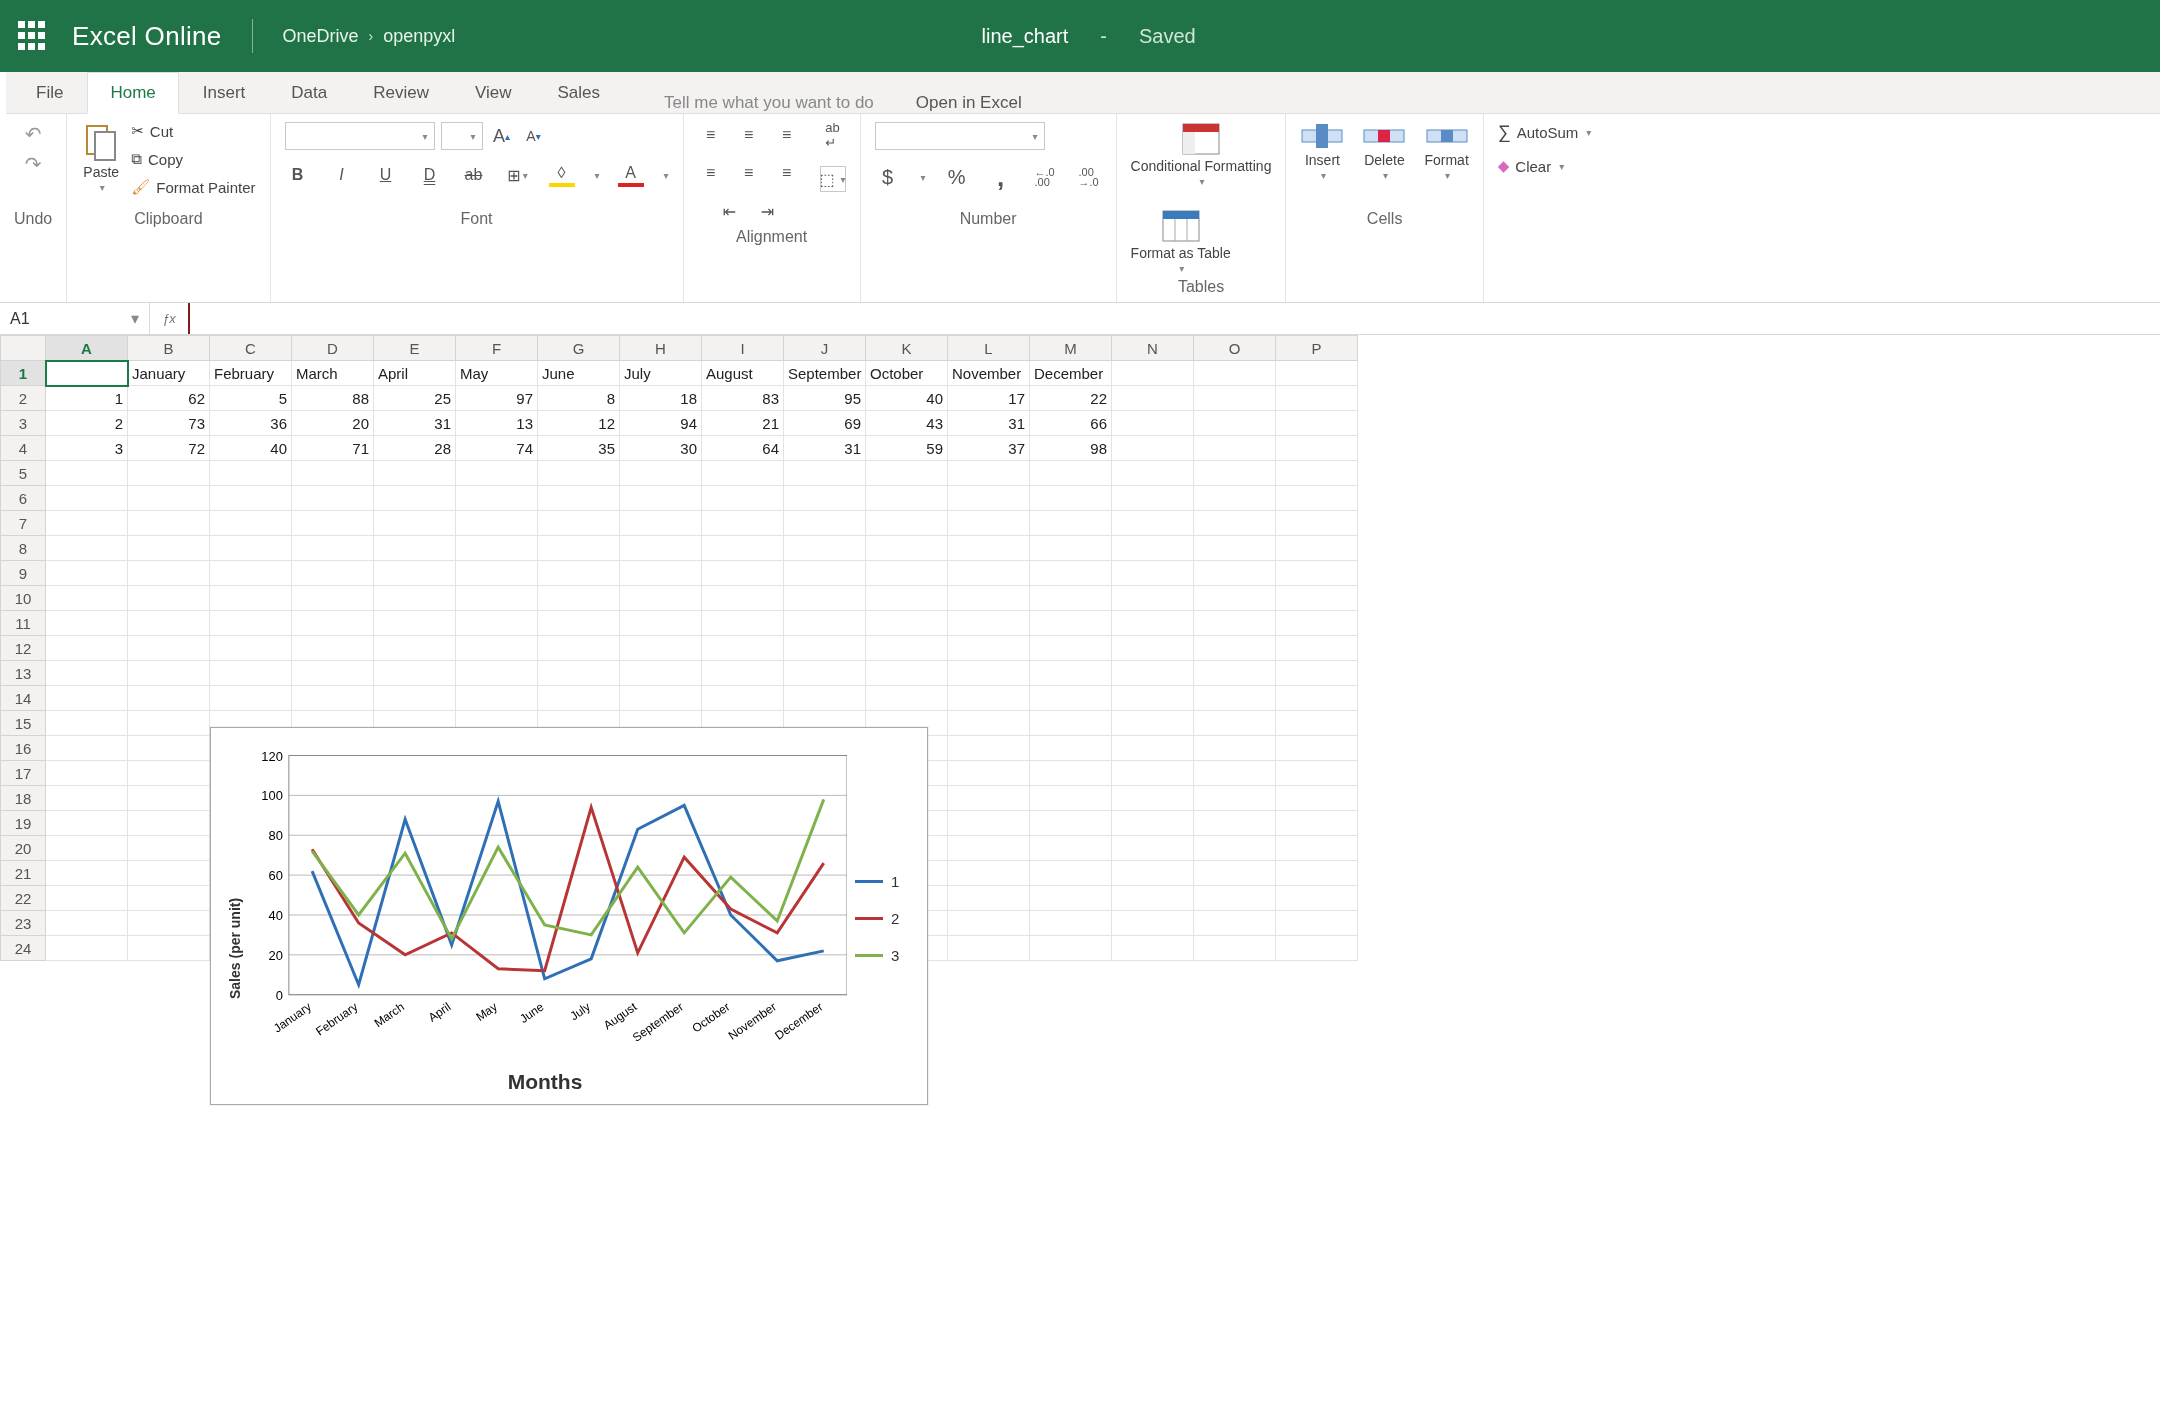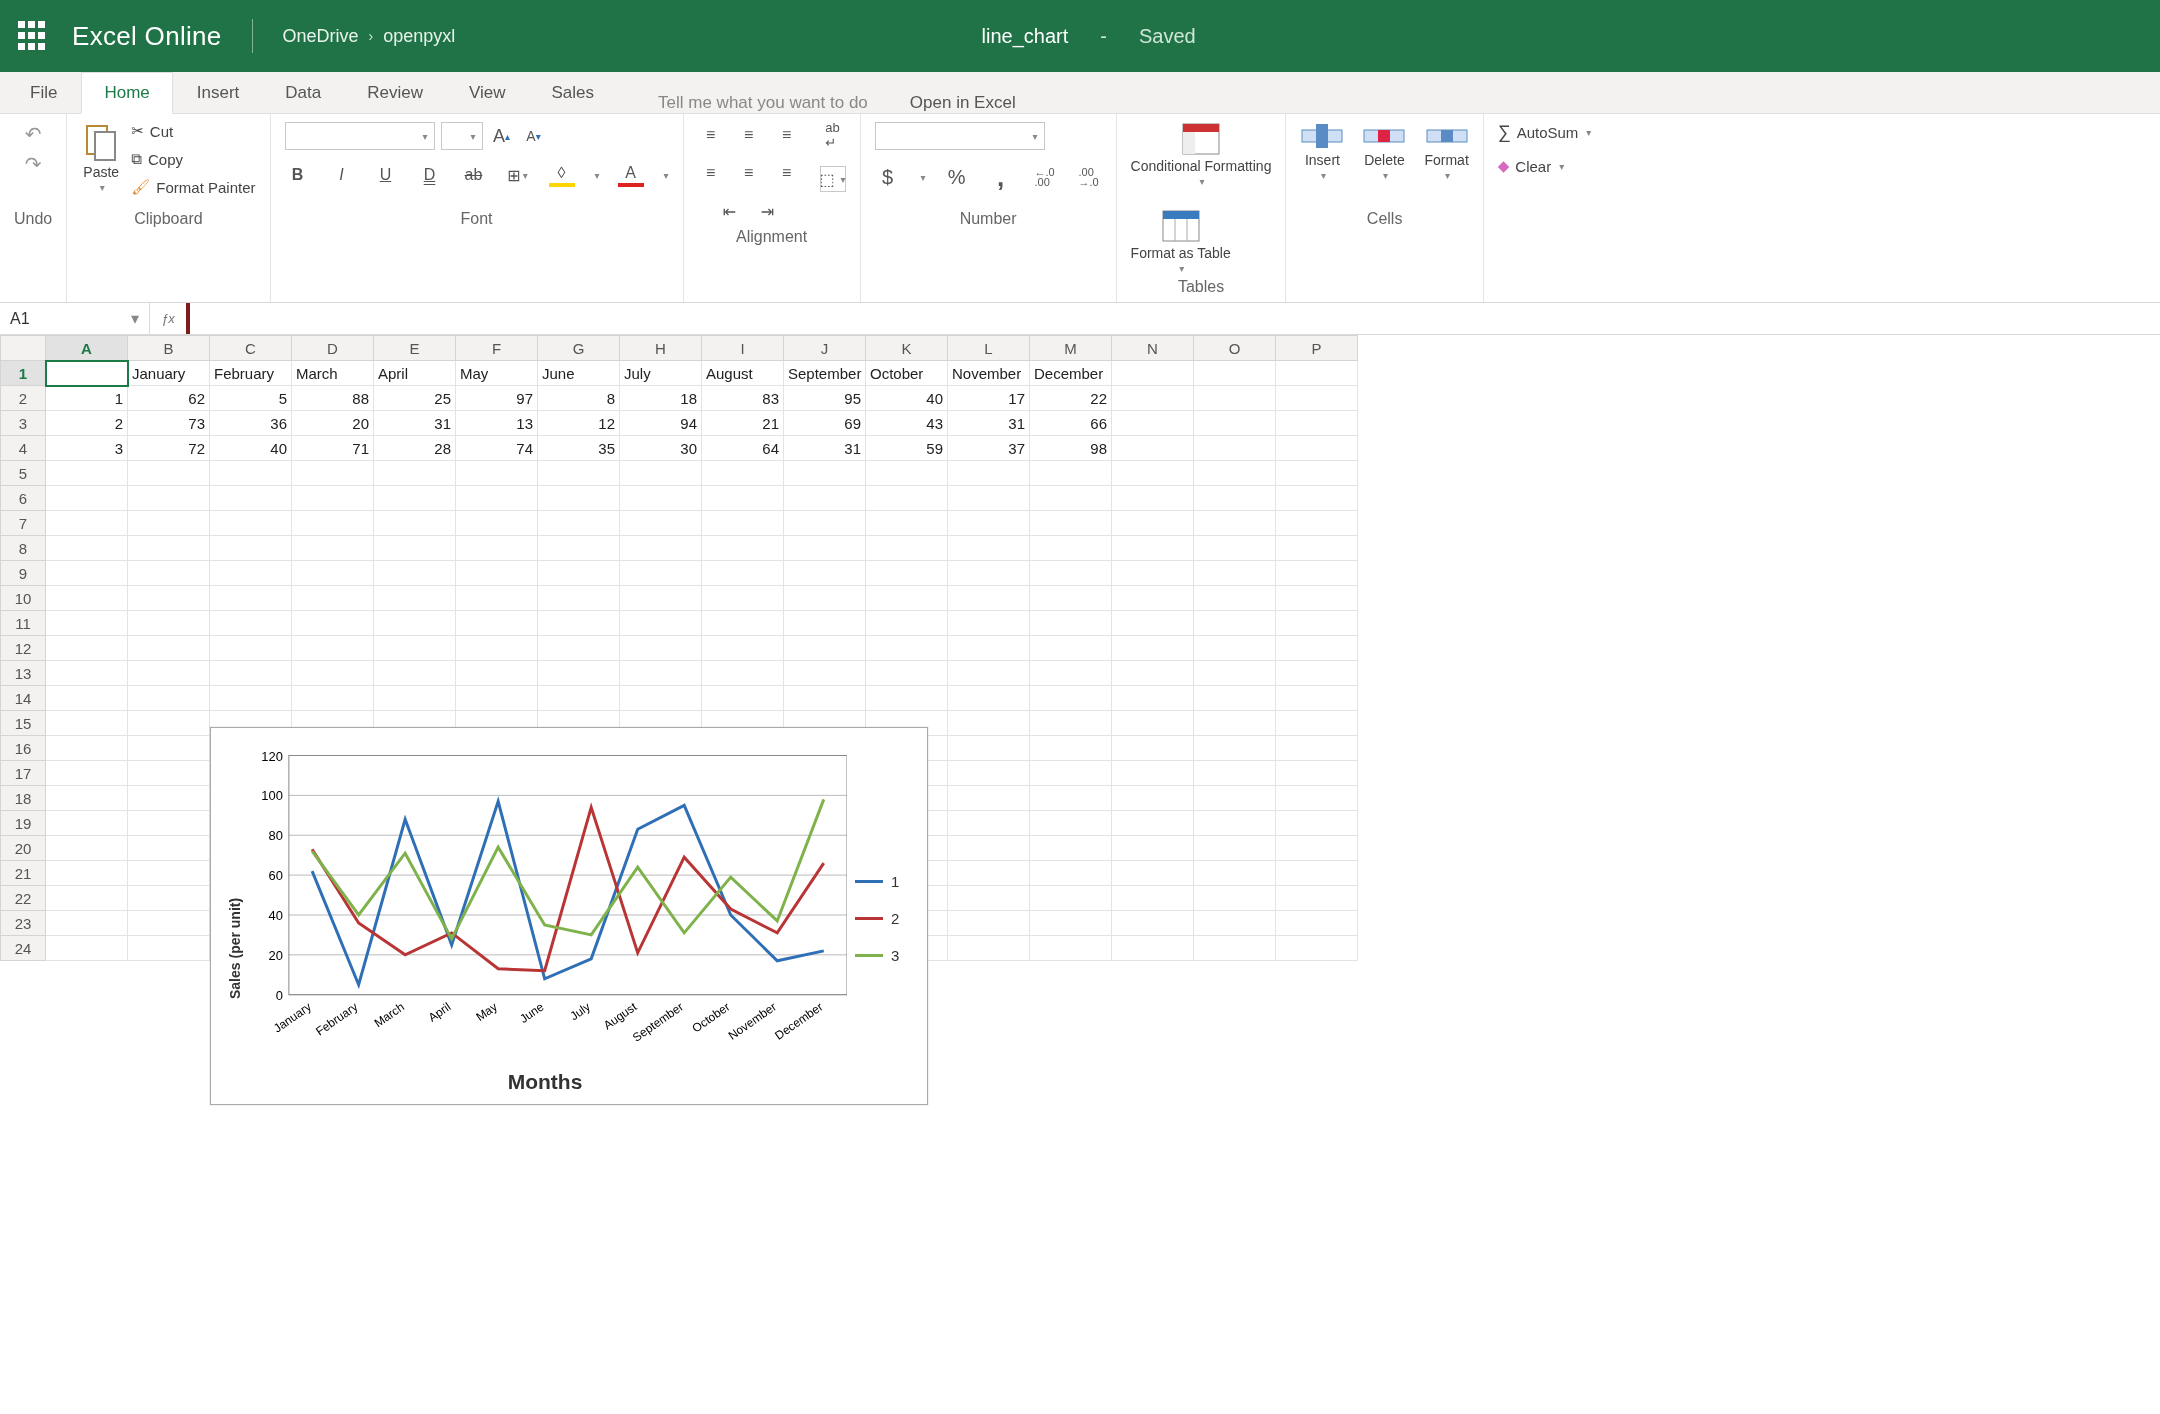--- a/index.html
+++ b/index.html
@@ -11,21 +11,21 @@
   .waffle span { width:7px; height:7px; background:#fff; }
   .brand { font-size:26px; font-weight:400; letter-spacing:.3px;}
   .vdiv { width:1px; height:34px; background:rgba(255,255,255,.45); margin:0 6px;}
   .crumb { font-size:18px; color:#e8f3ec; display:flex; align-items:center; gap:10px;}
   .crumb .chev { font-size:14px; color:#cfe6d8;}
   .doc-status { margin-left:auto; margin-right:auto; display:flex; align-items:center; gap:32px; font-size:20px;}
   .doc-status .dash{color:#cfe6d8;}
   .doc-status .saved{color:#cfe6d8;}
   
   
-  .menubar { height:42px; background:#f3f2f1; display:flex; align-items:flex-end; padding:0 8px; border-bottom:1px solid #e1dfdd; gap:2px;}
+  .menubar { height:42px; background:#f3f2f1; display:flex; align-items:flex-end; padding:0 8px; border-bottom:1px solid #e1dfdd; gap:2px;margin-left:6px;}
   .menubar .tab { padding:10px 22px 10px; font-size:17px; color:#555; cursor:pointer; }
   .menubar .tab.active { background:#fff; color:#1b7a46; border:1px solid #e1dfdd; border-bottom:1px solid #fff; margin-bottom:-1px;}
   .menubar .tellme { margin-left:40px; color:#888; font-size:17px; }
   .menubar .openin { margin-left:40px; font-size:17px; color:#555;}
   
   
   .ribbon { display:flex; border-bottom:1px solid #d9d9d9; background:#fff;}
   .group { border-right:1px solid #e5e5e5; padding:8px 14px 4px; display:flex; flex-direction:column; align-items:center; }
   .group .controls { display:flex; align-items:flex-start; gap:10px; min-height:84px;}
   .group .label { font-size:16px; color:#666; padding:4px 0 2px;}
@@ -42,21 +42,21 @@
   .yellow{background:#ffd500;} .red{background:#d22;}
   .pill { border:1px solid #c8c8c8; padding:4px 6px; display:flex; align-items:center; gap:4px;}
   .num-sel { width:170px; height:28px; border:1px solid #c8c8c8;}
   .vert-stack { display:flex; flex-direction:column; align-items:center; gap:2px; font-size:14px; color:#444;}
   .table-ico svg{display:block;}
   
   
   .fxbar { height:32px; border-bottom:1px solid #d9d9d9; display:flex; align-items:stretch;}
   .namebox { width:150px; border-right:1px solid #d9d9d9; display:flex; align-items:center; padding:0 10px; font-size:16px; gap:10px;}
   .namebox .dd2{margin-left:auto; color:#888;}
-  .fx { width:40px; display:flex; align-items:center; justify-content:center; font-style:italic; color:#777; border-right:4px solid #7f1d1d;}
+  .fx { width:40px; display:flex; align-items:center; justify-content:center; font-style:italic; color:#777; border-right:2px solid #7f1d1d;}
   .fxinput { flex:1; padding:0 8px; display:flex; align-items:center;}
   
   
   .grid { position:relative; }
   .corner { width:46px; height:26px; background:#f3f2f1; border:1px solid #d4d4d4; position:absolute; left:0; top:0;}
   .colheads { display:flex; position:absolute; left:46px; top:0;}
   .colhead { width:82px; height:26px; background:#f3f2f1; border:1px solid #d4d4d4; border-left:none; display:flex; align-items:center; justify-content:center; font-size:15px; color:#555; cursor:pointer;}
   .colhead.sel { background:#e2e2e2; font-weight:600; color:#1b7a46;}
   .rows { position:absolute; top:26px; left:0;}
   .row { display:flex; height:25px;}

